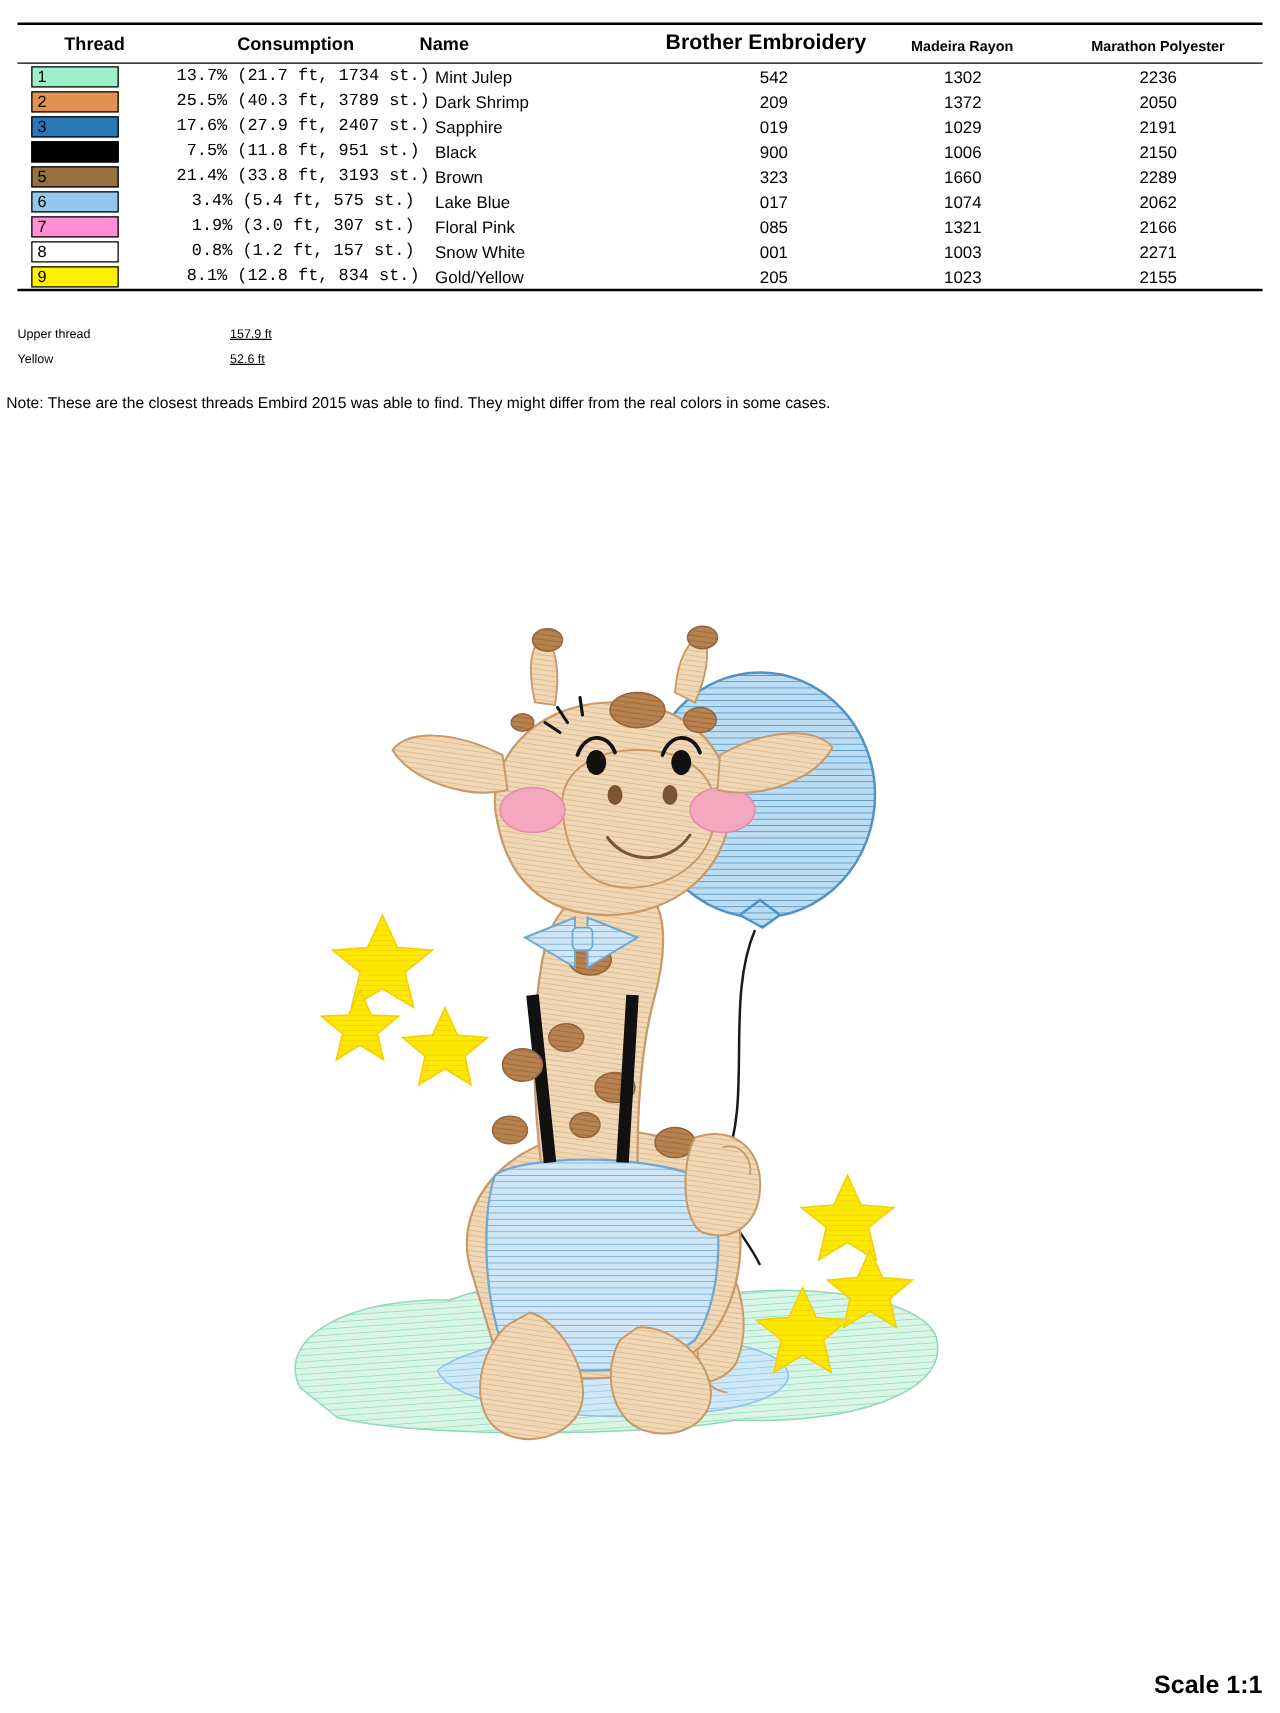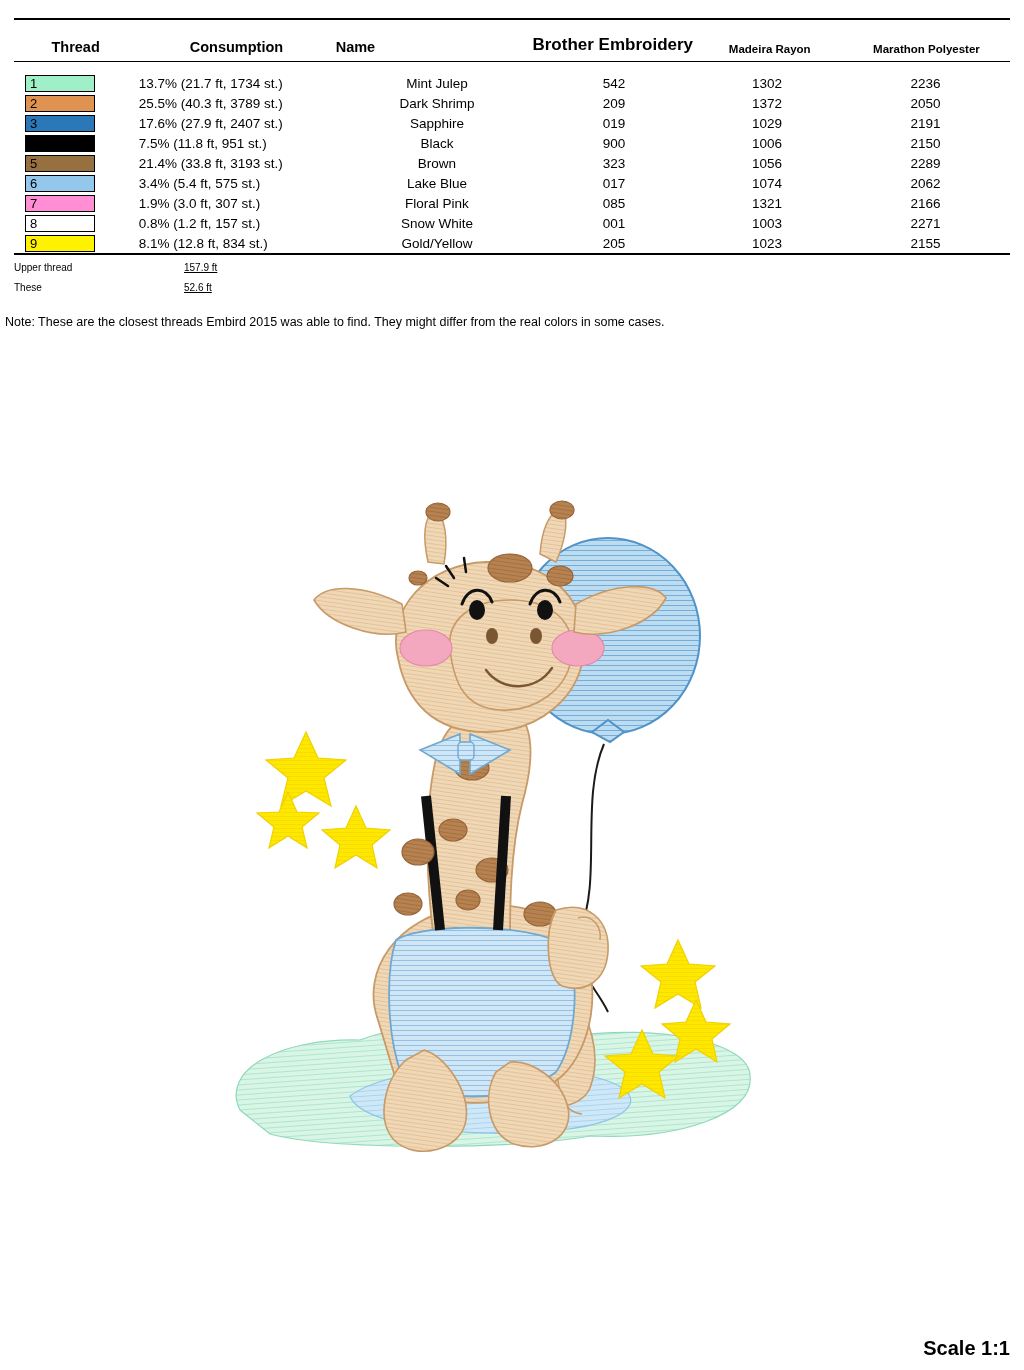--- a/index.html
+++ b/index.html
@@ -32,21 +32,20 @@
     height: 0;
     border-top: 2px solid #000;
     width: 100%;
   }
   .rule.thin { border-top: 1.5px solid #000; }
 
   table.threads {
     width: 100%;
     border-collapse: collapse;
     font-size: 13.5px;
-    margin-top: 11px;
   }
   table.threads th {
     font-weight: bold;
     padding: 4px 0 6px 0;
     vertical-align: bottom;
     white-space: nowrap;
   }
   table.threads td {
     padding: 1.5px 0;
     vertical-align: middle;
@@ -73,22 +72,22 @@
     font-size: 13px;
   }
   .swatch {
     display: inline-block;
     margin-left: 11px;
     width: 68px;
     height: 15px;
     border: 1px solid #000;
     vertical-align: middle;
   }
-  td.c-cons  { text-align: left; padding-right: 26px; }
-  td.c-name  { text-align: center; padding-left: 12px; }
+  td.c-cons  { text-align: center; padding-right: 26px; font-family: Liberation Mono, monospace; }
+  td.c-name  { text-align: left; padding-left: 12px; }
   td.c-bro, td.c-mad, td.c-mar { text-align: center; }
 
   .totals {
     position: absolute;
     left: 14px;
     top: 258px;
     font-size: 10px;
     line-height: 20px;
   }
   .totals .row { display: flex; }
@@ -190,21 +189,21 @@
             <td class="c-name">Black</td>
             <td class="c-bro">900</td>
             <td class="c-mad">1006</td>
             <td class="c-mar">2150</td>
           </tr>
           <tr>
             <td class="c-thread"><span class="idx">5</span><span class="swatch" style="background: rgb(150, 113, 63);"></span></td>
             <td class="c-cons">21.4% (33.8 ft, 3193 st.)</td>
             <td class="c-name">Brown</td>
             <td class="c-bro">323</td>
-            <td class="c-mad">1056</td>
+            <td class="c-mad">1660</td>
             <td class="c-mar">2289</td>
           </tr>
           <tr>
             <td class="c-thread"><span class="idx">6</span><span class="swatch" style="background: rgb(147, 200, 236);"></span></td>
             <td class="c-cons">3.4% (5.4 ft, 575 st.)</td>
             <td class="c-name">Lake Blue</td>
             <td class="c-bro">017</td>
             <td class="c-mad">1074</td>
             <td class="c-mar">2062</td>
           </tr>
@@ -236,21 +235,21 @@
     </table>
     <div class="rule"></div>
   </div>
 
   <div class="totals">
     <div class="row">
       <div class="lbl">Upper thread</div>
       <div class="val">157.9 ft</div>
     </div>
     <div class="row">
-      <div class="lbl">These</div>
+      <div class="lbl">Yellow</div>
       <div class="val">52.6 ft</div>
     </div>
   </div>
 
   <div class="note">Note: These are the closest threads Embird 2015 was able to find. They might differ from the real colors in some cases.</div>
 
   <div class="art">
     <svg width="620" height="680" viewBox="0 0 620 680" xmlns="http://www.w3.org/2000/svg">
       <defs>
         <pattern id="hatchBody" width="4" height="4" patternUnits="userSpaceOnUse" patternTransform="rotate(8)">

